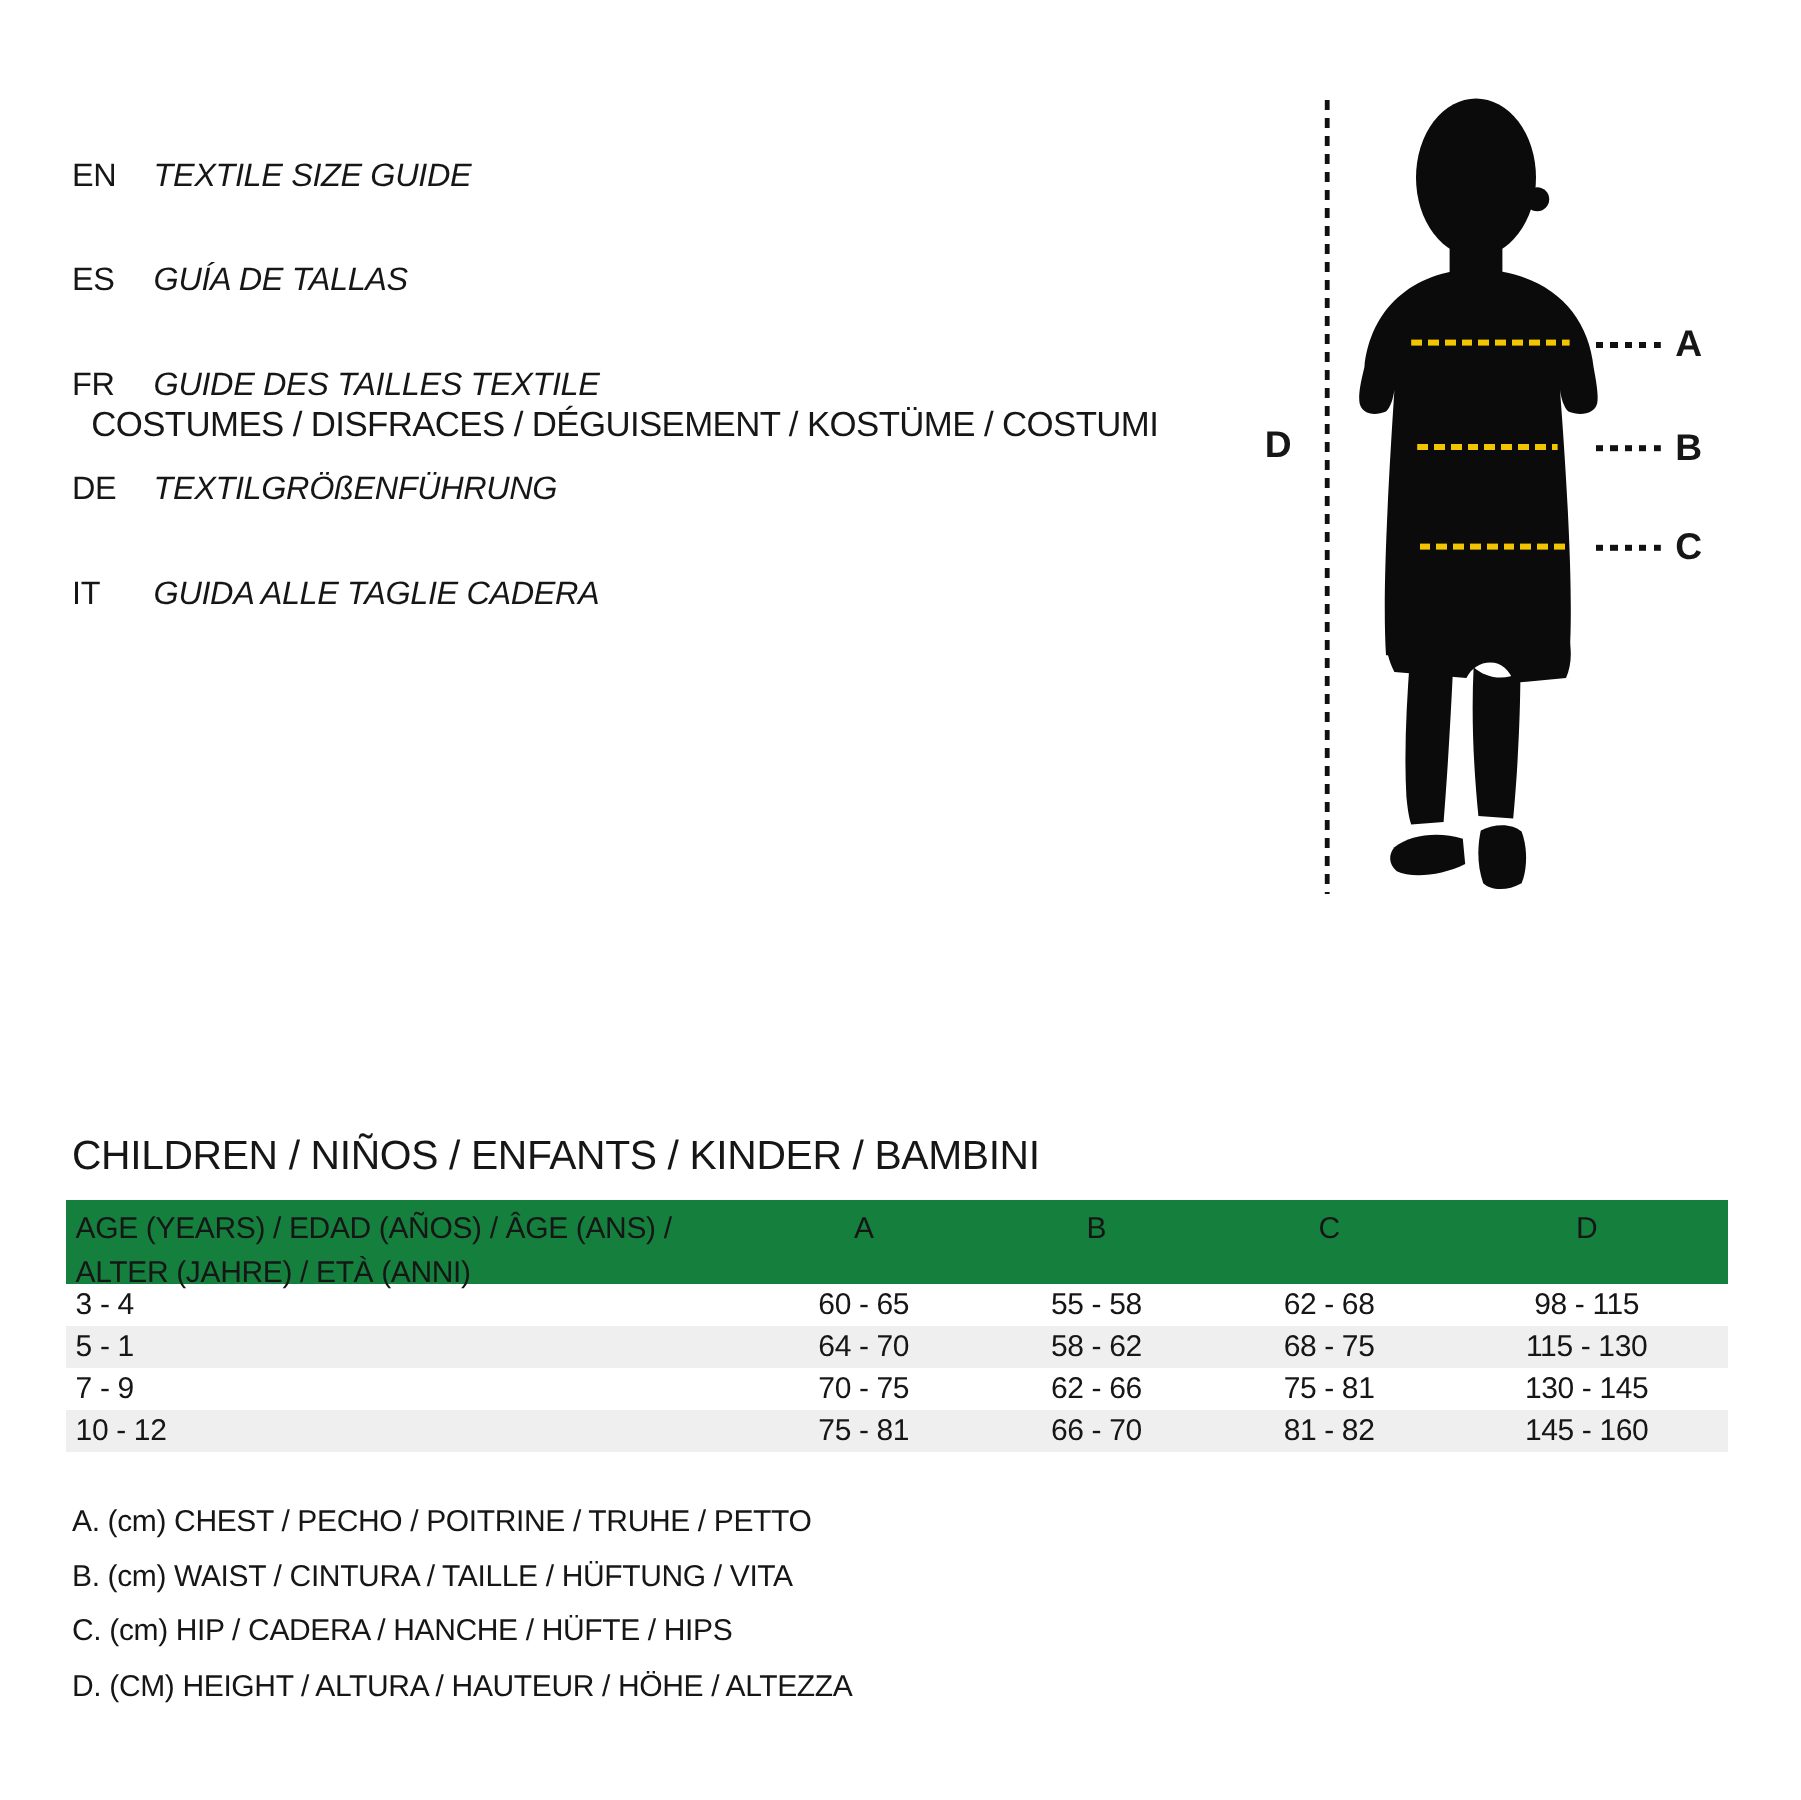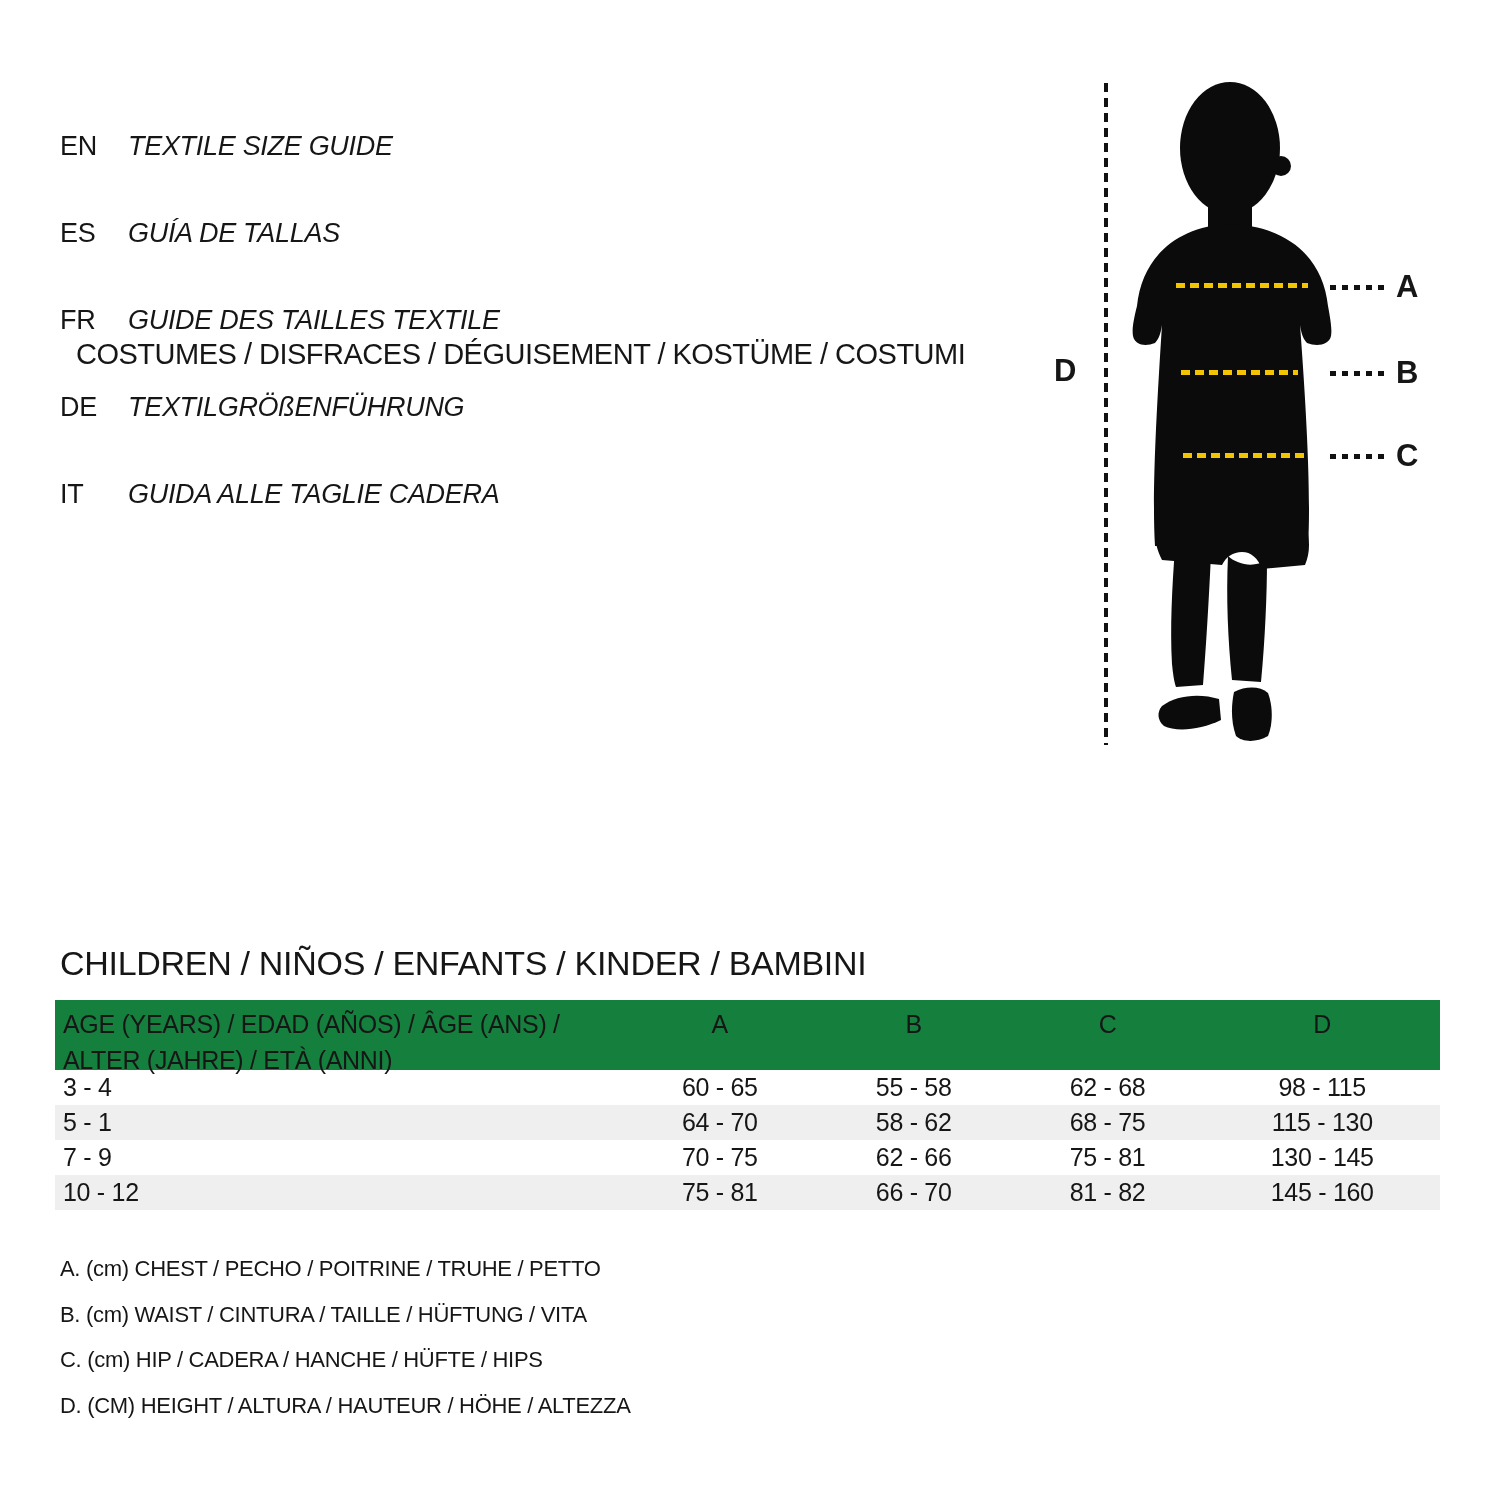--- a/index.html
+++ b/index.html
@@ -45,21 +45,21 @@
     grid-template-columns:41% 14% 14% 14% 17%;align-items:start;}
   .t-head .age-h{padding:6px 0 0 8px;line-height:36px;font-weight:500;}
   .t-head .col-h{text-align:center;padding-top:6px;line-height:36px;font-weight:500;}
   .t-row{height:35px;line-height:35px;display:grid;grid-template-columns:41% 14% 14% 14% 17%;}
   .t-row.alt{background:#efefef;}
   .t-row .age-c{padding-left:8px;}
   .t-row .num-c{text-align:center;}
 
   
   .legend{left:60px;top:1246px;}
-  .legend-item{height:45.5px;line-height:45.5px;font-size:22px;font-weight:500;white-space:nowrap;}
+  .legend-item{height:45.5px;line-height:45.5px;font-size:25px;font-weight:500;white-space:nowrap;}
 </style>
 </head>
 <body>
 
 <div class="abs lang-list">
   <div class="lang-row">
     <span class="lang-code">EN</span>
     <span class="lang-label">TEXTILE SIZE GUIDE</span>
   </div>
   <div class="lang-row">

